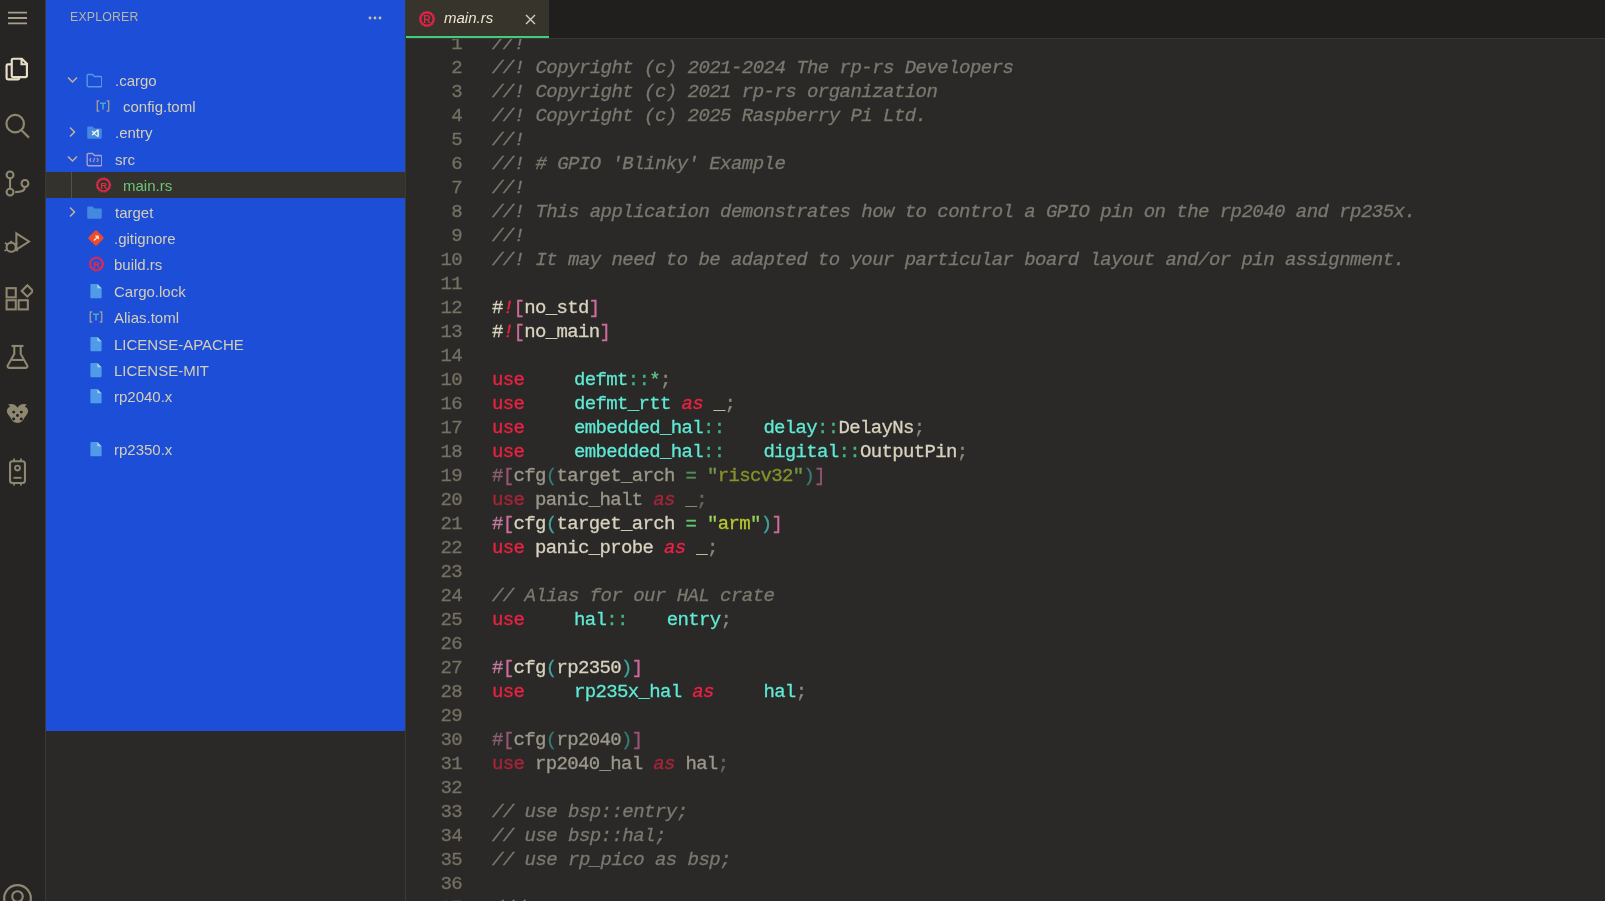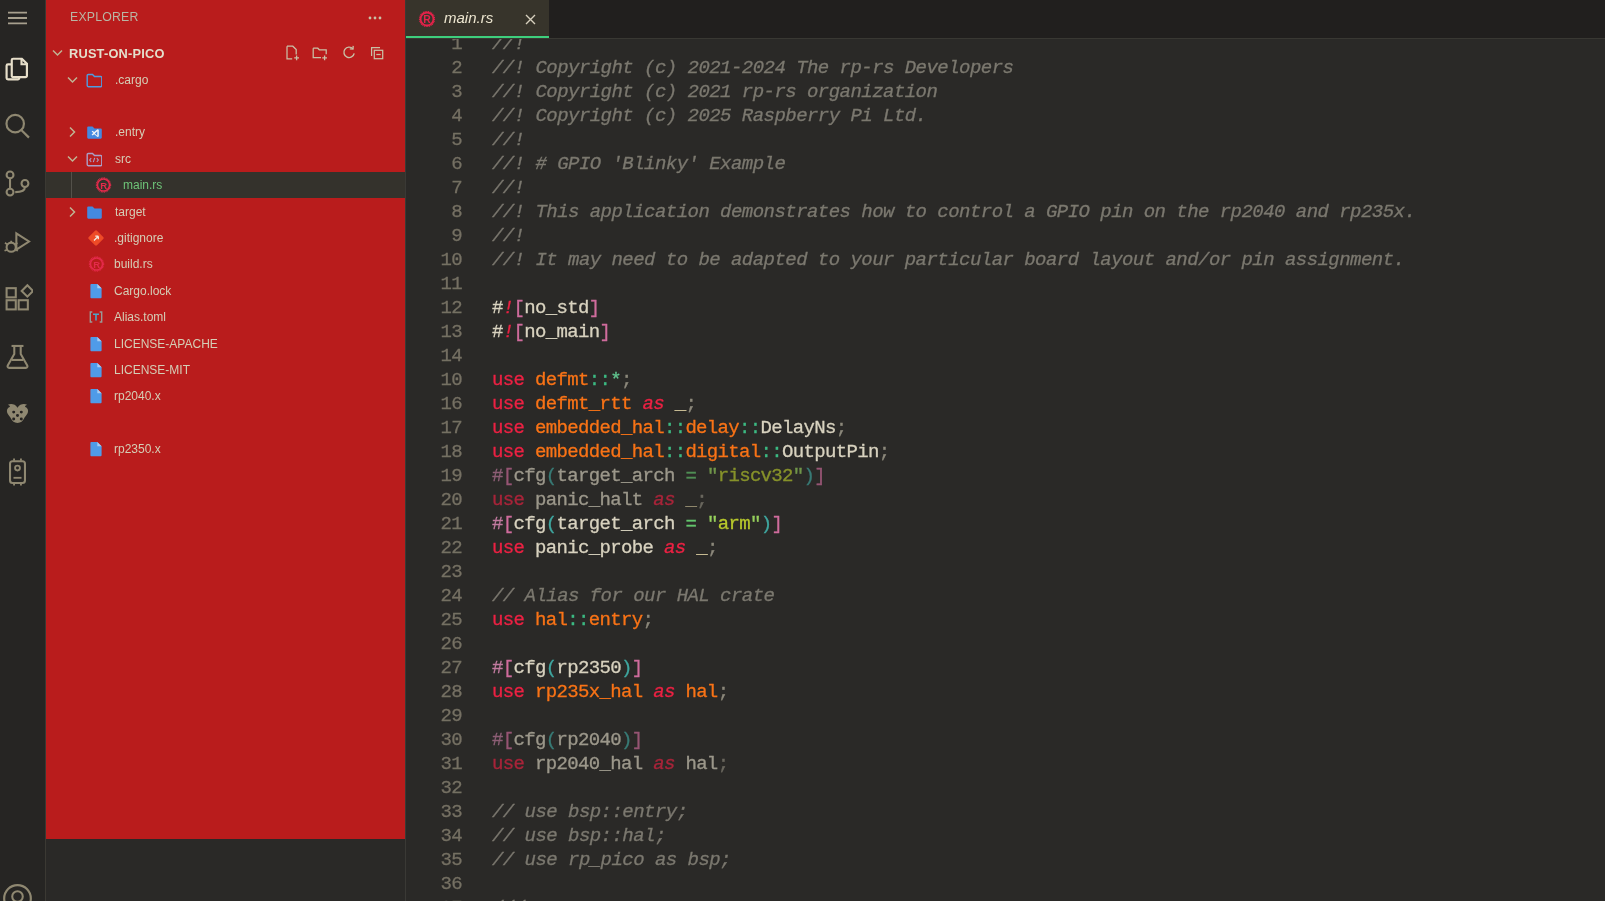--- a/index.html
+++ b/index.html
@@ -1,46 +1,46 @@
 <!DOCTYPE html>
 <html><head>
 <meta charset="utf-8">
 <style>
   * { margin:0; padding:0; box-sizing:border-box; }
   html,body { width:1605px; height:901px; overflow:hidden; background:#2a2927; }
   body { position:relative; font-family:"Liberation Sans", sans-serif; }
   #activity { position:absolute; left:0; top:0; width:46px; height:901px; background:#262523; border-right:1px solid #3b3933; z-index:6; }
-  #sidebar { position:absolute; left:46px; top:0; width:359px; height:839px; background:#b91c1c; z-index:5; }
+  #sidebar { position:absolute; left:46px; top:0; width:359px; height:731px; background:#1d4ed8; z-index:5; }
   #sbborder { position:absolute; left:405px; top:0; width:1px; height:901px; background:#3a3935; z-index:7; }
   #tabstrip { position:absolute; left:406px; top:0; width:1199px; height:39px; background:#211f1e; border-bottom:1px solid #393833; z-index:4; }
   #tab { position:absolute; left:0px; top:0; width:143px; height:38px; background:#37342b; }
   #tabgreen { position:absolute; left:0; top:36px; width:100%; height:2px; background:#3ecf7d; }
   #editor { position:absolute; left:406px; top:0; width:1199px; height:901px; z-index:1; }
   .mono { font-family:"Liberation Mono", monospace; font-size:19px; letter-spacing:-0.66px; line-height:24px; -webkit-text-stroke:0.3px currentColor; }
   #gutter { position:absolute; left:0px; top:32px; width:56px; text-align:right; color:#757063; }
   #code { position:absolute; left:86px; top:32px; white-space:pre; color:#d8d2bf; }
   #code div, #gutter div { height:24px; }
   .cm { color:#7b786f; font-style:italic; letter-spacing:-0.54px; }
   .r { color:#ec2143; }
   .ri { color:#ec2143; font-style:italic; }
-  .y { color:#f97316; }
+  .y { color:#5eead4;margin-left:39px; }
   .tl { color:#3cba83; }
   .st { color:#62c791; }
   .pa { color:#3fa69f; }
   .bk { color:#d06c9d; }
   .hs { color:#c27ba0; }
   .w { color:#d8d2bf; }
   .gr { color:#8c887b; }
   .u { color:#cfc298; }
   .q { color:#96d05c; }
   .s { color:#b8c92c; }
   .eq { color:#63c46c; }
   .dim { opacity:0.65; }
   .sbrow { position:absolute; left:0; width:359px; height:26.4px; }
-  .lbl { position:absolute; font-size:12px; color:#d5ceb6; top:50%; transform:translateY(-50%); white-space:nowrap; }
+  .lbl { position:absolute; font-size:15px; color:#d5ceb6; top:50%; transform:translateY(-50%); white-space:nowrap; }
   .grn { color:#6ec478; }
   .icn { position:absolute; top:50%; transform:translateY(-50%); }
 </style>
 </head>
 <body>
 <div id="editor">
   <div id="gutter" class="mono">
       <div>1</div>
       <div>2</div>
       <div>3</div>
@@ -95,51 +95,35 @@
     <div id="tabgreen"></div>
   </div>
 </div>
 <div id="sidebar">
 <div style="position:absolute;left:24px;top:10px;font-size:12.3px;color:#bab5a4;letter-spacing:.2px;">EXPLORER</div>
 <svg width="16" height="16" viewBox="0 0 16 16" style="position:absolute;left:321px;top:10px;">
       <circle cx="3" cy="8" r="1.4" fill="#c9c0a6"></circle>
       <circle cx="8" cy="8" r="1.4" fill="#c9c0a6"></circle>
       <circle cx="13" cy="8" r="1.4" fill="#c9c0a6"></circle>
     </svg>
-<div class="sbrow" style="top:40.0px">
-      <svg class="icn" width="13" height="13" viewBox="0 0 13 13" style="left:5px">
+<div class="sbrow" style="top:66.4px">
+      <svg class="icn" width="13" height="13" viewBox="0 0 13 13" style="left:20px">
         <path d="M2 4 L6.5 8.5 L11 4" stroke="#c0b494" stroke-width="1.5" fill="none"></path>
       </svg>
-      <span class="lbl" style="left:23px;font-weight:bold;font-size:12.8px;color:#e4dfcc;letter-spacing:.2px;">RUST-ON-PICO</span>
-      <svg class="icn" width="16" height="16" viewBox="0 0 16 16" style="left:238px">
-        <path d="M3 1.2 h5.8 l3.4 3.4 v5 M3 1.2 v12.6 h5.2" stroke="#c9c0a6" stroke-width="1.25" fill="none"></path>
-        <path d="M12.6 10.4 v4.8 M10.2 12.8 h4.8" stroke="#c9c0a6" stroke-width="1.3"></path>
-      </svg>
-      <svg class="icn" width="16" height="16" viewBox="0 0 16 16" style="left:266px">
-        <path d="M1.2 3.2 h4.6 l1.5 1.6 h6.9 v4.4 M1.2 3.2 v9.4 h7.8" stroke="#c9c0a6" stroke-width="1.25" fill="none"></path>
-        <path d="M12.6 10.4 v4.8 M10.2 12.8 h4.8" stroke="#c9c0a6" stroke-width="1.3"></path>
-      </svg>
-      <svg class="icn" width="16" height="16" viewBox="0 0 16 16" style="left:295px">
-        <path d="M13.2 8.4 a5.2 5.2 0 1 1 -1.3-4.6" stroke="#c9c0a6" stroke-width="1.4" fill="none"></path>
-        <path d="M12.2 0.9 l-0.2 3.2 -3.2-0.3" stroke="#c9c0a6" stroke-width="1.3" fill="none"></path>
-      </svg>
-      <svg class="icn" width="16" height="16" viewBox="0 0 16 16" style="left:323px">
-        <rect x="5.3" y="5.3" width="8.4" height="8.4" stroke="#c9c0a6" stroke-width="1.25" fill="none"></rect>
-        <path d="M7.3 9.5 h4.4" stroke="#c9c0a6" stroke-width="1.25"></path>
-        <path d="M2.6 11 v-8.4 h8.4" stroke="#c9c0a6" stroke-width="1.25" fill="none"></path>
-      </svg>
-    </div>
-<div class="sbrow" style="top:66.4px">
-      <svg class="icn" width="13" height="13" viewBox="0 0 13 13" style="left:20px">
-        <path d="M2 4 L6.5 8.5 L11 4" stroke="#c0b494" stroke-width="1.5" fill="none"></path>
-      </svg>
       <svg class="icn" width="16" height="16" viewBox="0 0 16 16" style="left:40px">
         <path d="M1.2 3.6 a1.1 1.1 0 0 1 1.1-1.1 h4.2 l2 2 h6.2 a1.1 1.1 0 0 1 1.1 1.1 v8 a1.1 1.1 0 0 1 -1.1 1.1 H2.3 a1.1 1.1 0 0 1 -1.1-1.1 Z" fill="none" stroke="#4f9ce0" stroke-width="1.4"></path>
       </svg>
       <span class="lbl" style="left:69px">.cargo</span>
+    </div>
+<div class="sbrow" style="top:92.8px">
+      <svg class="icn" width="16" height="16" viewBox="0 0 16 16" style="left:49px">
+        <path d="M4.3 3 H2.3 V13 h2 M11.7 3 h2 V13 h-2" stroke="#9a9a96" stroke-width="1.4" fill="none"></path>
+        <path d="M5 5.2 h6 M8 5.2 V11.4" stroke="#4fa5c7" stroke-width="1.6" fill="none"></path>
+      </svg>
+      <span class="lbl" style="left:77px">config.toml</span>
     </div>
 <div class="sbrow" style="top:119.2px">
       <svg class="icn" width="13" height="13" viewBox="0 0 13 13" style="left:20px">
         <path d="M4 2 L8.5 6.5 L4 11" stroke="#c0b494" stroke-width="1.5" fill="none"></path>
       </svg>
       <svg class="icn" width="16" height="16" viewBox="0 0 16 16" style="left:40px">
         <path d="M1.2 3.6 a1.1 1.1 0 0 1 1.1-1.1 h4.2 l2 2 h6.2 a1.1 1.1 0 0 1 1.1 1.1 v8 a1.1 1.1 0 0 1 -1.1 1.1 H2.3 a1.1 1.1 0 0 1 -1.1-1.1 Z" fill="#4489e0"></path>
         <path d="M11.5 5.2 L8.2 8 l-1.6-1.2-1 .8 1.7 1.5-1.7 1.5 1 .8 1.6-1.2 3.3 2.8 1.3-.6 V5.8 Z M11.3 7.3 v4.5 L8.9 9.5 Z" fill="#eef2f5"></path>
       </svg>
       <span class="lbl" style="left:69px">.entry</span>

